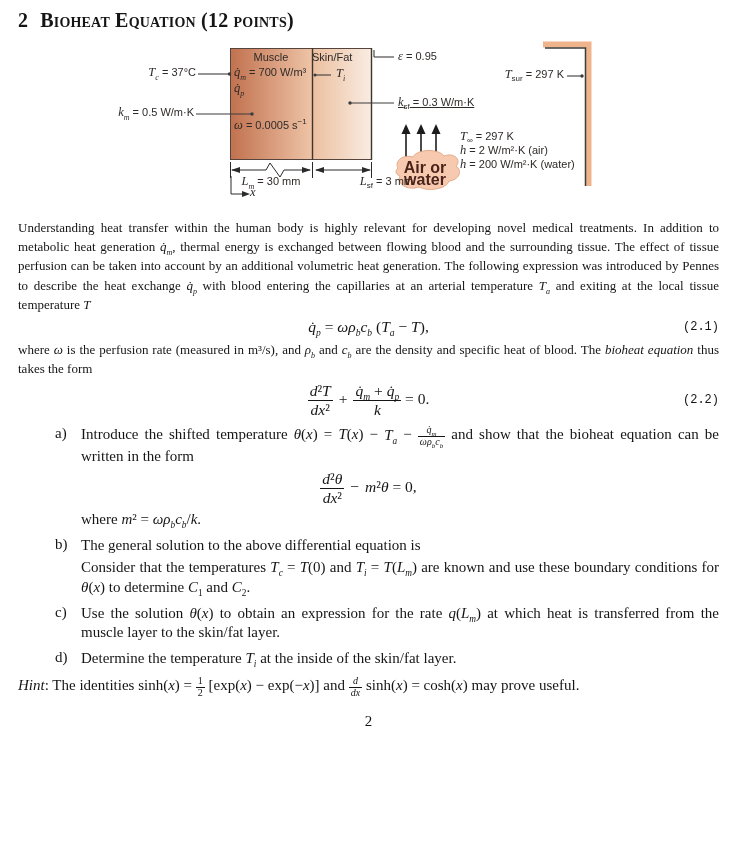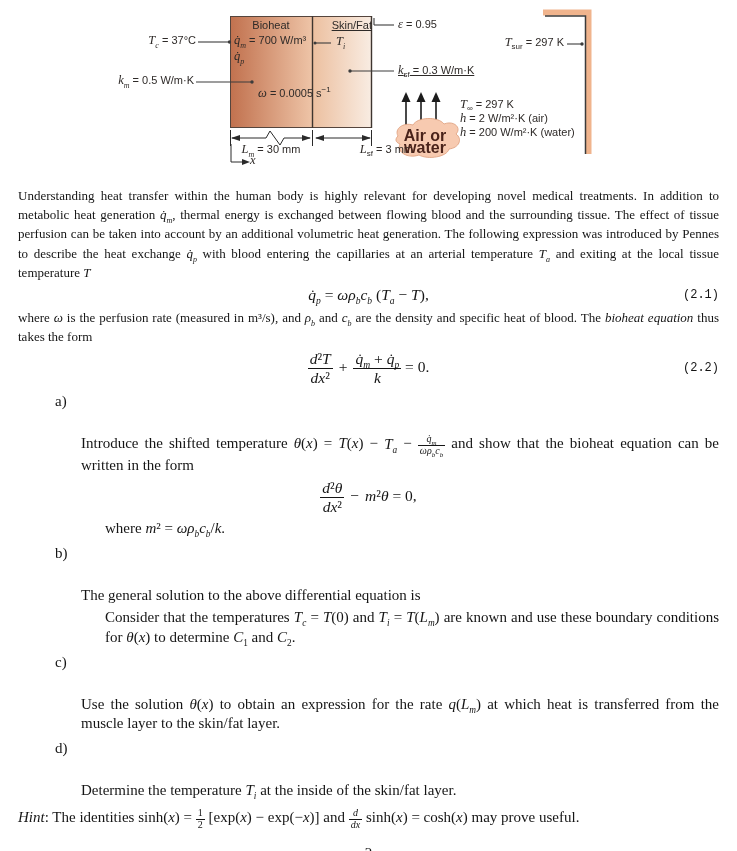--- a/index.html
+++ b/index.html
@@ -27,30 +27,33 @@
   .eqrow{position:relative;text-align:center;font-size:15.5px;margin:4px 0;}
   .eqnum{position:absolute;right:0;top:50%;transform:translateY(-50%);font-size:12px;font-family:Liberation Mono, monospace;}
   .frac{display:inline-block;vertical-align:middle;text-align:center;line-height:1.12;}
   .frac .num{display:block;border-bottom:1.1px solid #151515;padding:0 2px;}
   .frac .den{display:block;padding:0 2px;}
   .frac.small{font-size:10px;line-height:1.05;}
   .frac.small sub{font-size:7px;}
   .op{margin:0 6px;}
   .item{display:flex;margin:7px 0 3px 37px;}
   .marker{width:26px;flex:none;font-size:15px;}
-  .itext{flex:1;font-size:15px;line-height:19.2px;text-align:justify;margin-top:41px;}
-  .item-cont{margin-left:87px;font-size:15px;line-height:19.2px;text-align:justify;}
+  .itext{flex:1;font-size:15px;line-height:19.2px;text-align:justify;}
+  .item-cont{margin-left:63px;font-size:15px;line-height:19.2px;text-align:justify;}
   .hint{margin-top:8px;font-size:15px;line-height:19.2px;text-align:justify;}
   .footer{text-align:center;margin-top:8px;font-size:15px;}
 </style>
 </head>
 <body>
 
 <div class="page">
 
+  <div class="title">
+    <span class="secnum">2</span><span>Bioheat Equation (12 points)</span>
+  </div>
 
   <div class="figure">
     <svg width="737" height="184" viewBox="0 0 737 184">
       <defs>
         <linearGradient id="gMuscle" x1="0" y1="0" x2="1" y2="0">
           <stop offset="0" stop-color="#c1714e"></stop>
           <stop offset="1" stop-color="#eec4a7"></stop>
         </linearGradient>
         <linearGradient id="gSkin" x1="0" y1="0" x2="1" y2="0">
           <stop offset="0" stop-color="#ecbf9f"></stop>
@@ -113,25 +116,25 @@
         <polygon points="231,136 240,133 240,139"></polygon>
         <polygon points="311,136 302,133 302,139"></polygon>
         <polygon points="315,136 324,133 324,139"></polygon>
         <polygon points="371,136 362,133 362,139"></polygon>
         <polygon points="250,160 242,157 242,163"></polygon>
       </g>
     </svg>
 
     <div class="flabel" style="left:76px;top:32px;width:120px;text-align:right;"><i>T<sub>c</sub></i> = 37°C</div>
     <div class="flabel" style="left:46px;top:72px;width:148px;text-align:right;"><i>k<sub>m</sub></i> = 0.5 W/m·K</div>
-    <div class="flabel" style="left:230px;top:17px;width:82px;text-align:center;">Bioheat</div>
-    <div class="flabel" style="left:312px;top:17px;width:60px;text-align:right;text-decoration:underline;">Skin/Fat</div>
+    <div class="flabel" style="left:230px;top:17px;width:82px;text-align:center;">Muscle</div>
+    <div class="flabel" style="left:312px;top:17px;width:60px;text-align:left;">Skin/Fat</div>
     <div class="flabel" style="left:234px;top:32px;"><i>q̇<sub>m</sub></i> = 700 W/m³</div>
     <div class="flabel" style="left:234px;top:48px;"><i>q̇<sub>p</sub></i></div>
-    <div class="flabel" style="left:234px;top:85px;margin-left:24px;"><i>ω</i> = 0.0005 s<sup>−1</sup></div>
+    <div class="flabel" style="left:234px;top:85px;"><i>ω</i> = 0.0005 s<sup>−1</sup></div>
     <div class="flabel math" style="left:336px;top:33px;"><i>T<sub>i</sub></i></div>
     <div class="flabel" style="left:398px;top:16px;"><i>ε</i> = 0.95</div>
     <div class="flabel" style="left:398px;top:62px;text-decoration:underline;"><i>k</i><sub>sf</sub> = 0.3 W/m·K</div>
     <div class="flabel" style="left:462px;top:34px;width:102px;text-align:right;"><i>T</i><sub>sur</sub> = 297 K</div>
     <div class="flabel" style="left:460px;top:96px;"><i>T</i><sub>∞</sub> = 297 K</div>
     <div class="flabel" style="left:460px;top:110px;"><i>h</i> = 2 W/m²·K (air)</div>
     <div class="flabel" style="left:460px;top:124px;"><i>h</i> = 200 W/m²·K (water)</div>
     <div class="flabel" style="left:228px;top:141px;width:86px;text-align:center;"><i>L<sub>m</sub></i> = 30 mm</div>
     <div class="flabel" style="left:311px;top:141px;width:62px;text-align:right;margin-left:40px;"><i>L</i><sub>sf</sub> = 3 mm</div>
     <div class="flabel math" style="left:250px;top:152px;"><i>x</i></div>

